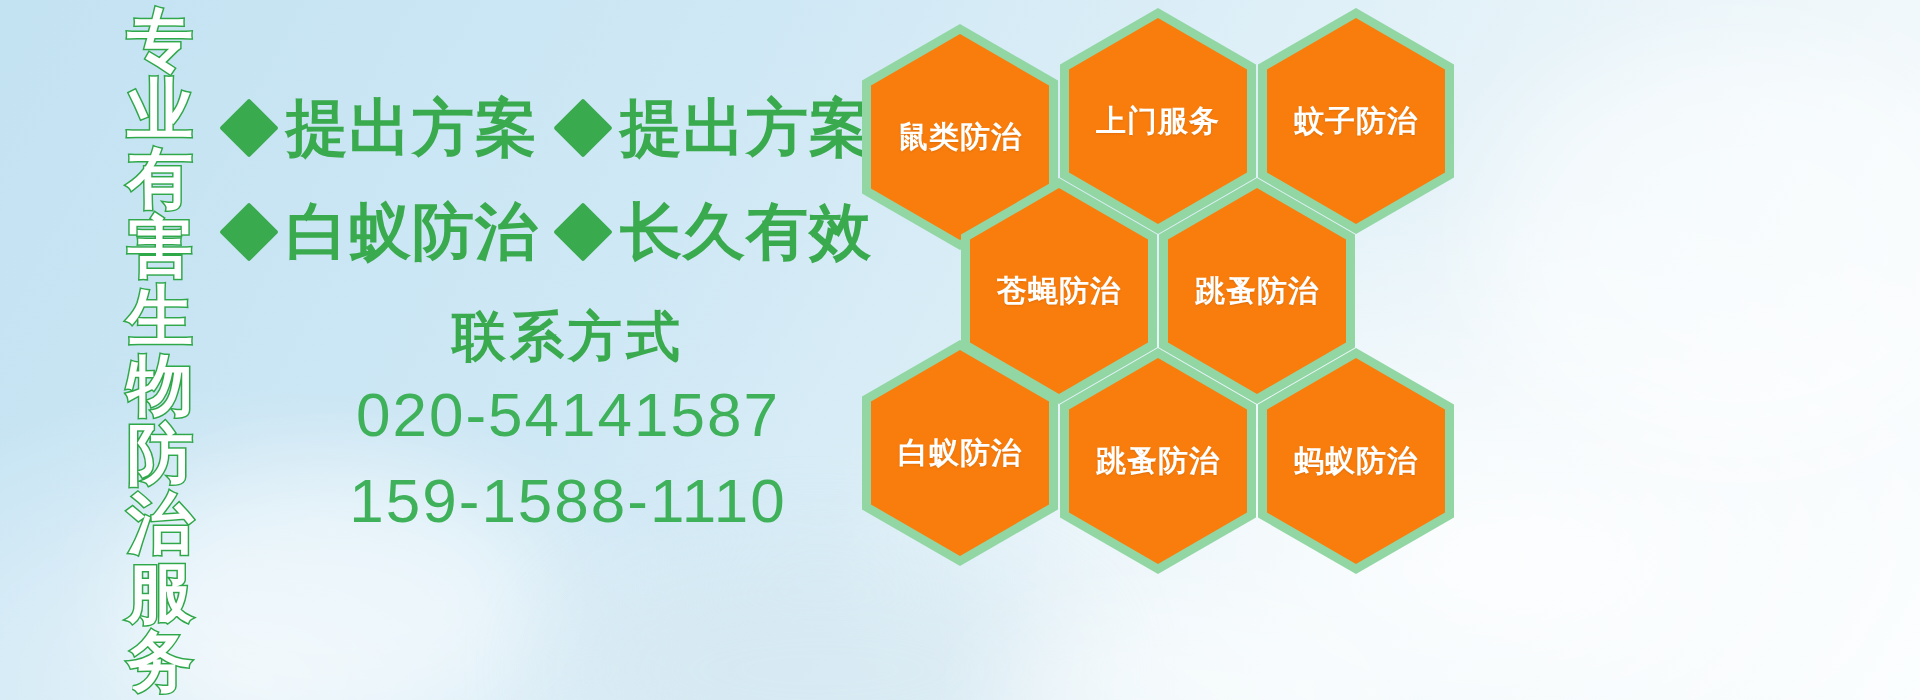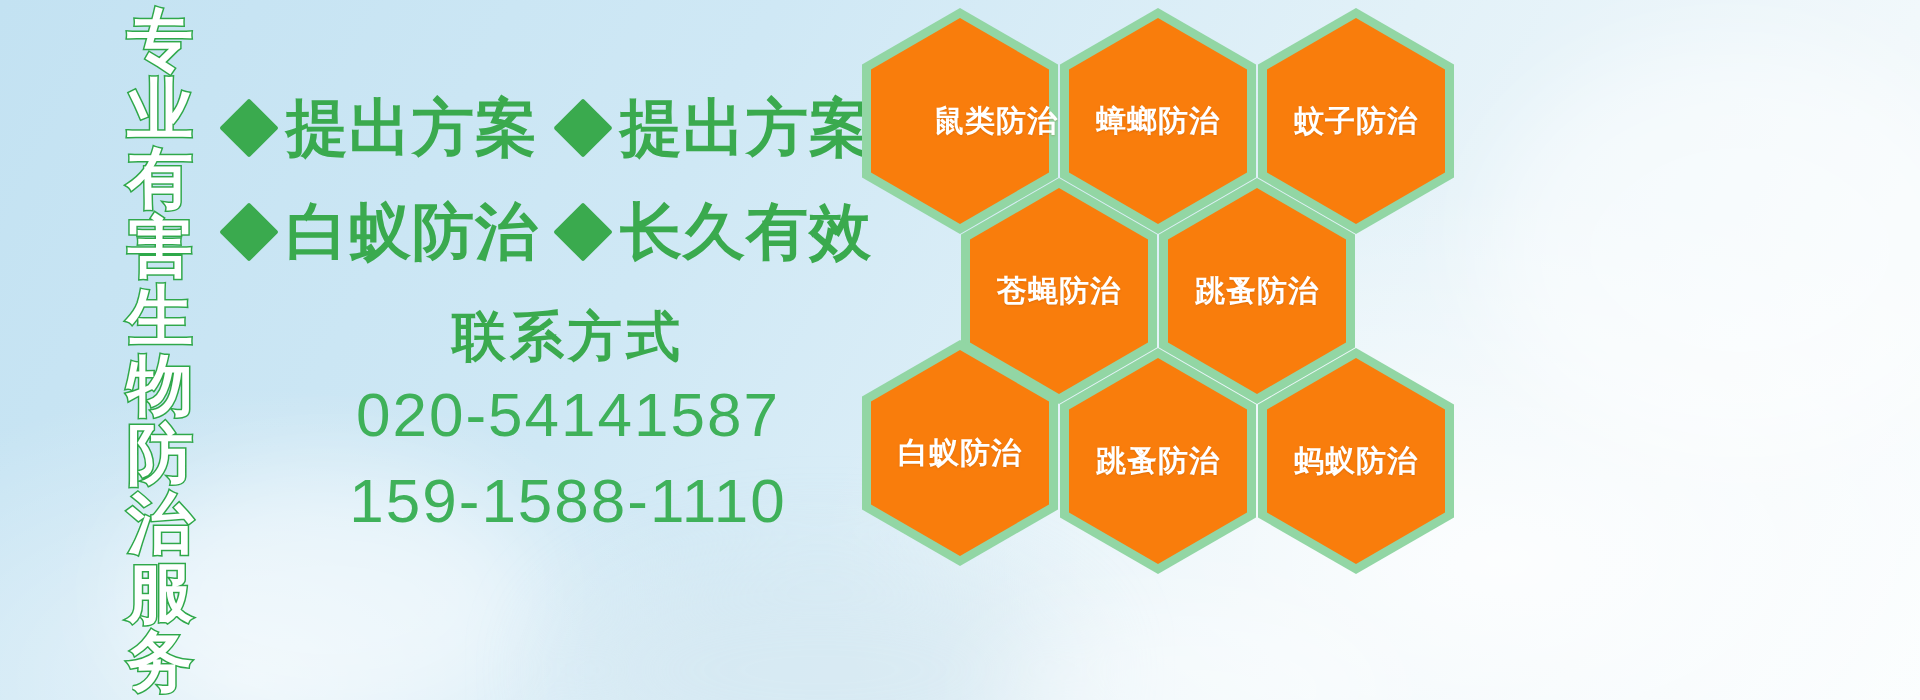--- a/index.html
+++ b/index.html
@@ -131,28 +131,28 @@
   </div>
 
   <div id="contact">
     <div id="contact-title">联系方式</div>
     <div class="phone">020-54141587</div>
     <div class="phone">159-1588-1110</div>
   </div>
 
   <div id="honeycomb">
 
-    <div class="hex" style="left:0px;top:8px;justify-content:flex-end;">
+    <div class="hex" style="left:0px;top:24px;">
       <span class="inner"></span>
       <span class="hex-label">鼠类防治</span>
     </div>
 
     <div class="hex" style="left:198px;top:8px;">
       <span class="inner"></span>
-      <span class="hex-label">蟑螂防治</span>
+      <span class="hex-label">上门服务</span>
     </div>
 
     <div class="hex" style="left:396px;top:8px;">
       <span class="inner"></span>
       <span class="hex-label">蚊子防治</span>
     </div>
 
     <div class="hex" style="left:99px;top:178px;">
       <span class="inner"></span>
       <span class="hex-label">苍蝇防治</span>

